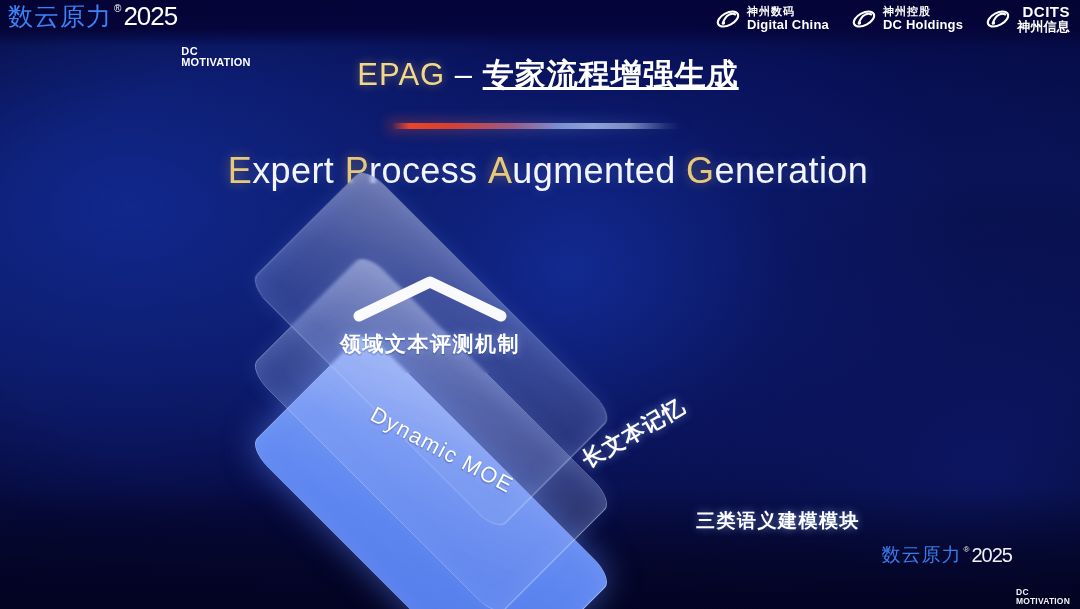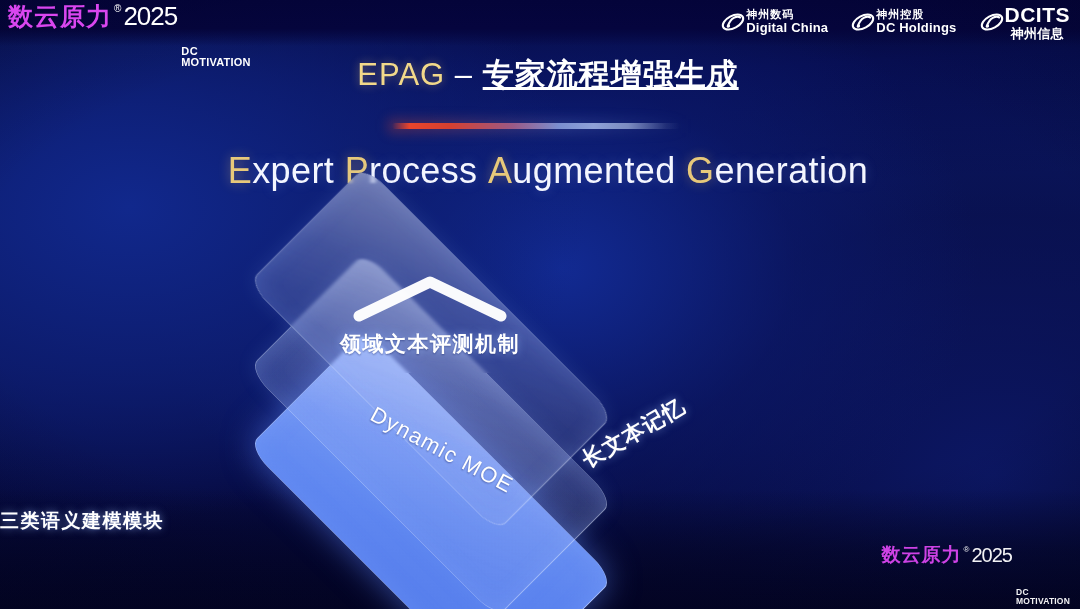--- a/index.html
+++ b/index.html
@@ -41,21 +41,21 @@
     background: linear-gradient(0deg, #030425 0%, rgba(4,6,44,0.75) 48%, rgba(6,10,60,0) 100%);
   }
 
   
   .brand-top {
     position: absolute; left: 8px; top: 2px;
     display: flex; align-items: flex-start; gap: 2px;
     white-space: nowrap;
   }
   .brand-cn {
-    font-size: 25px; font-weight: 700; color: #d946ef;
+    font-size: 25px; font-weight: 400; color: #3b82f6;
     letter-spacing: 1px; line-height: 28px;
     font-family: "Liberation Sans", "DejaVu Sans", sans-serif;
   }
   .brand-reg { font-size: 10px; color: #ffffff; line-height: 14px; }
   .brand-year {
     font-size: 26px; font-weight: 400; color: #ffffff;
     line-height: 28px; letter-spacing: -1px;
   }
   .brand-dc {
     display: flex; flex-direction: column; line-height: 1;
@@ -68,26 +68,26 @@
     position: absolute; left: 8px; top: 50px;
     font-size: 23px; font-weight: 900; color: #ffffff;
     letter-spacing: 0.5px; white-space: nowrap;
     text-shadow: 0 0 8px rgba(120,160,255,0.35);
   }
 
   .partner-logos {
     position: absolute; right: 10px; top: 4px;
     display: flex; align-items: center; gap: 22px;
   }
-  .plogo { display: flex; align-items: center; }
+  .plogo { display: flex; align-items: center; gap: 6px; }
   .plogo-mark { width: 26px; height: 26px; flex: none; }
   .plogo-txt { display: flex; flex-direction: column; line-height: 1.08; }
   .plogo-cn { font-size: 11px; font-weight: 800; color: #ffffff; letter-spacing: 1px; white-space: nowrap; }
   .plogo-en { font-size: 13px; font-weight: 700; color: #ffffff; letter-spacing: 0.2px; white-space: nowrap; text-align: center; }
-  .plogo-cn.big { font-size: 21px; letter-spacing: 0.5px; text-align: right; }
+  .plogo-cn.big { font-size: 15px; letter-spacing: 0.5px; text-align: right; }
 
   
   .title-main {
     position: absolute; left: 0; right: 0; top: 54px;
     text-align: center;
     font-size: 31px; font-weight: 700;
     letter-spacing: 1px; white-space: nowrap;
     transform: translateX(8px);
   }
   .title-main .epag {
@@ -178,21 +178,21 @@
     color: #ffffff;
     font-weight: 700;
     white-space: nowrap;
     text-shadow: 0 0 9px rgba(150,185,255,0.65), 0 1px 2px rgba(20,30,90,0.55);
   }
   .lbl-top {
     left: 0; right: 0; top: 330px; text-align: center;
     font-size: 21px; letter-spacing: 1.5px;
   }
   .lbl-bot {
-    left: 0; right: 0; top: 508px; text-align: left;
+    left: 0; right: 0; top: 508px; text-align: right;
     font-size: 19px; letter-spacing: 1.5px;
   }
   .lbl-moe {
     left: 372px; top: 400px;
     font-size: 22px; font-weight: 500; letter-spacing: 1.5px;
     transform: rotate(28deg);
     transform-origin: 0 50%;
   }
   .lbl-mem {
     left: 584px; top: 447px;

